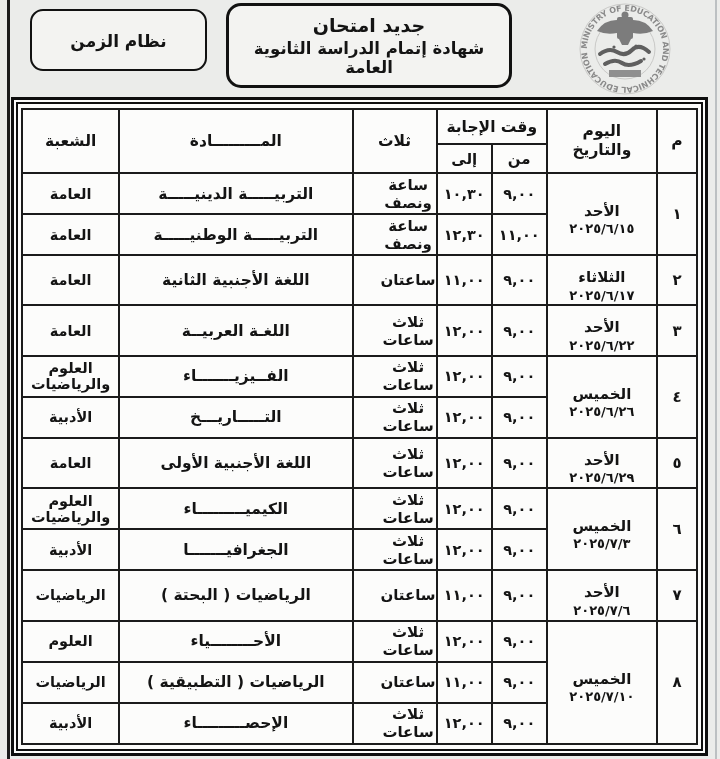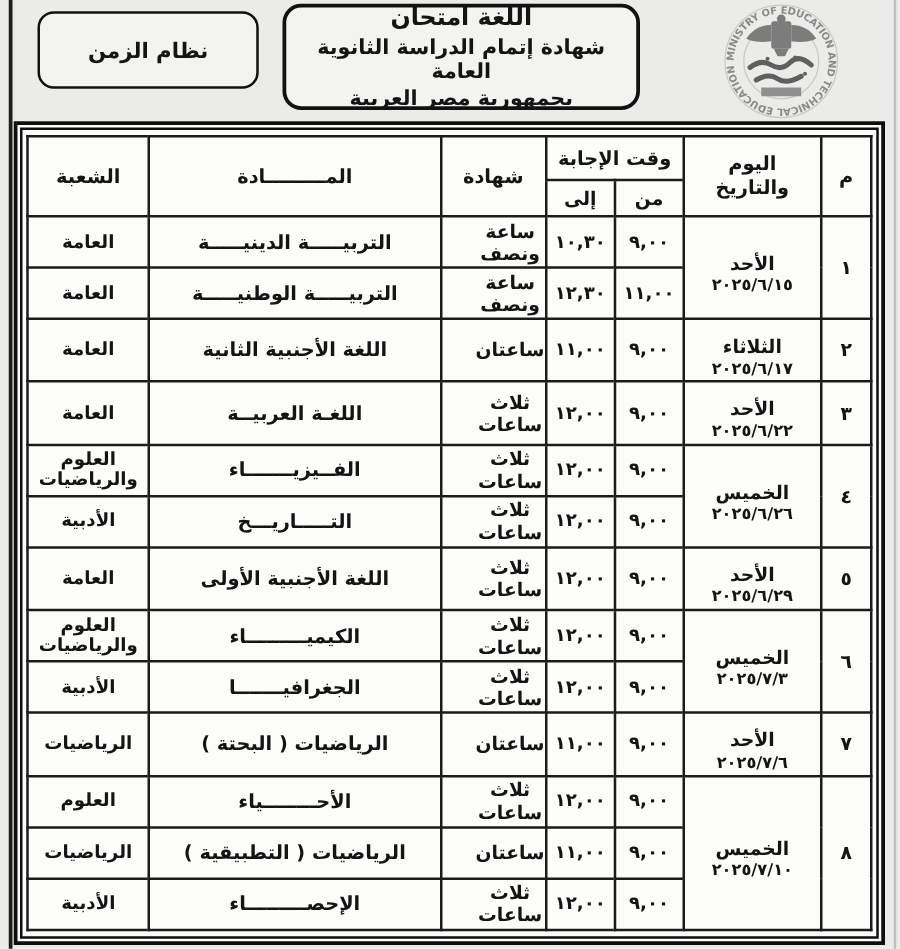--- a/index.html
+++ b/index.html
@@ -73,23 +73,22 @@
 <body>
 
 <div class="page-edge-left"></div>
 <div class="page-edge-right"></div>
 
 <div class="round-box">
   <div class="rb-line2">نظام الزمن</div>
 </div>
 
 <div class="title-box">
-  <div class="tb-line1">اللغة امتحان</div>
+  <div class="tb-line1">جديد امتحان</div>
   <div class="tb-line2">شهادة إتمام الدراسة الثانوية العامة</div>
-  <div class="tb-line3">بجمهورية مصر العربية</div>
 </div>
 
 <div class="logo-wrap">
   <svg width="158" height="93" viewBox="0 0 158 93">
     <defs>
       <path id="ringPath" d="M79,47 m-38,0 a38,38 0 1,1 76,0 a38,38 0 1,1 -76,0"></path>
     </defs>
     <circle cx="79" cy="47" r="45" fill="none" stroke="#c9c9c7" stroke-width="1"></circle>
     <circle cx="79" cy="47" r="30" fill="none" stroke="#c9c9c7" stroke-width="1"></circle>
     <text font-size="8" font-weight="bold" fill="#8a8a8a" letter-spacing="0.6">
@@ -128,21 +127,21 @@
           <col style="width:84px">
           <col style="width:233px">
           <col style="width:97px">
       </colgroup>
       <thead>
         <tr class="h1">
           <th rowspan="2">م</th>
           <th rowspan="2" class="day-date-h">اليوم
 والتاريخ</th>
           <th colspan="2">وقت الإجابة</th>
-          <th rowspan="2">شهادة</th>
+          <th rowspan="2">ثلاث</th>
           <th rowspan="2">المـــــــــادة</th>
           <th rowspan="2">الشعبة</th>
         </tr>
         <tr class="h2">
           <th>من</th>
           <th>إلى</th>
         </tr>
       </thead>
     <tbody>
           <tr class="group-start">

